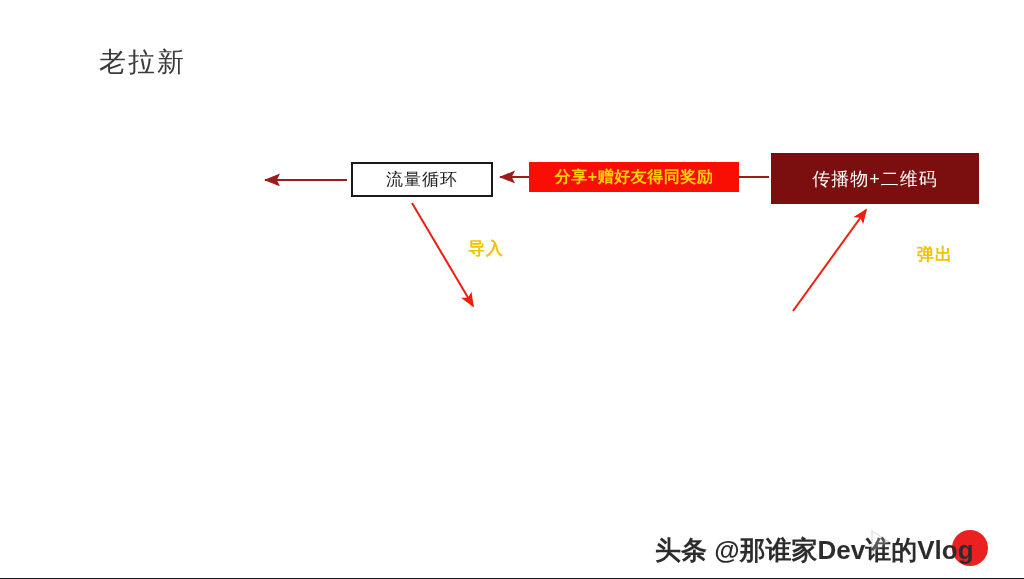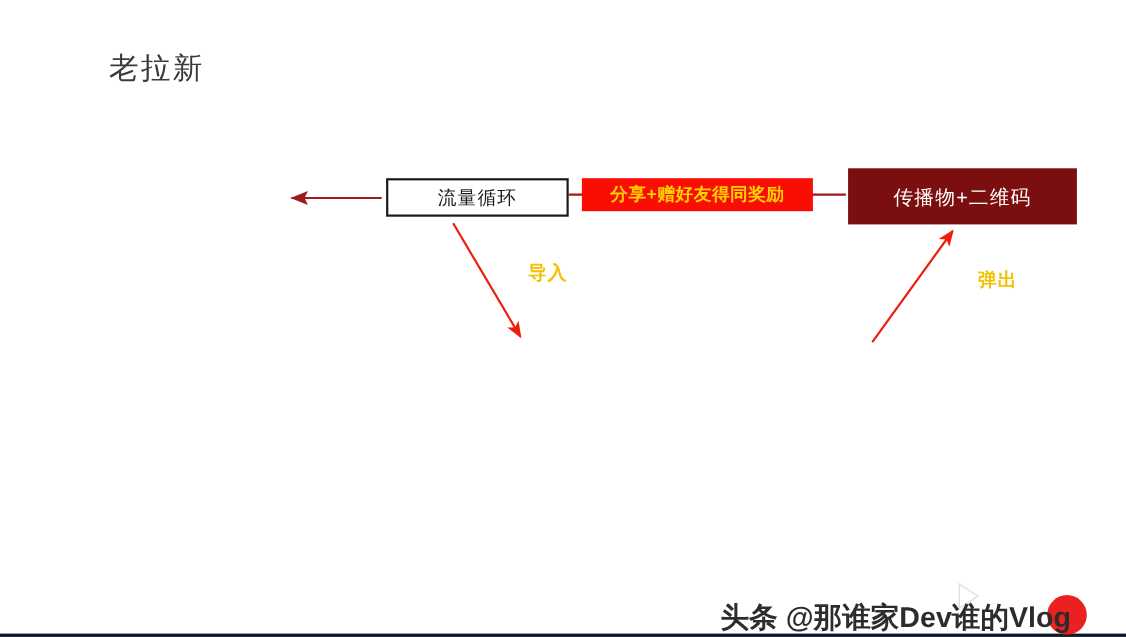--- a/index.html
+++ b/index.html
@@ -13,21 +13,21 @@
     font-family: "Liberation Sans", sans-serif;
     overflow: hidden;
     position: relative;
   }
   #slide {
     position: absolute;
     left: 0; top: 0;
     width: 1024px;
     height: 579px;
     background: #ffffff;
-    border-bottom: 3px solid #0f172a;
+    border-bottom: 1px solid #0f172a;
     box-sizing: border-box;
   }
   
   #slide-title {
     position: absolute;
     left: 99px;
     top: 46px;
     font-size: 27px;
     color: #3b3b3b;
     letter-spacing: 2px;
@@ -51,21 +51,21 @@
   }
   #box-conversion {
     left: 99px;
     top: 162px;
     width: 142px;
     height: 35px;
   }
   #box-cycle {
     left: 351px;
     top: 162px;
-    width: 166px;
+    width: 142px;
     height: 35px;
   }
   
   #box-share-reward {
     position: absolute;
     left: 529px;
     top: 162px;
     width: 210px;
     height: 30px;
     background: #fa0d02;
@@ -118,45 +118,43 @@
     pointer-events: none;
   }
   
   .flow-label {
     position: absolute;
     color: #f2c200;
     font-size: 17px;
     font-weight: bold;
     letter-spacing: 1px;
     white-space: nowrap;
-    margin-left: 12px;
   }
   #label-import {
     left: 468px;
     top: 237px;
   }
   #label-popup {
-    left: 877px;
+    left: 917px;
     top: 243px;
     font-family: Liberation Mono, monospace;
   }
   
   #watermark {
     position: absolute;
     left: 655px;
     top: 533px;
     display: flex;
     align-items: center;
     font-size: 26px;
     font-weight: bold;
     color: #1b1b1b;
     letter-spacing: 0px;
     white-space: nowrap;
     opacity: 0.92;
-    margin-top: 11px;
   }
   #watermark .wm-text { position: relative; z-index: 2; }
   #wm-logo {
     position: absolute;
     left: 297px;
     top: -3px;
     width: 36px;
     height: 36px;
     border-radius: 50%;
     background: #e8100f;

